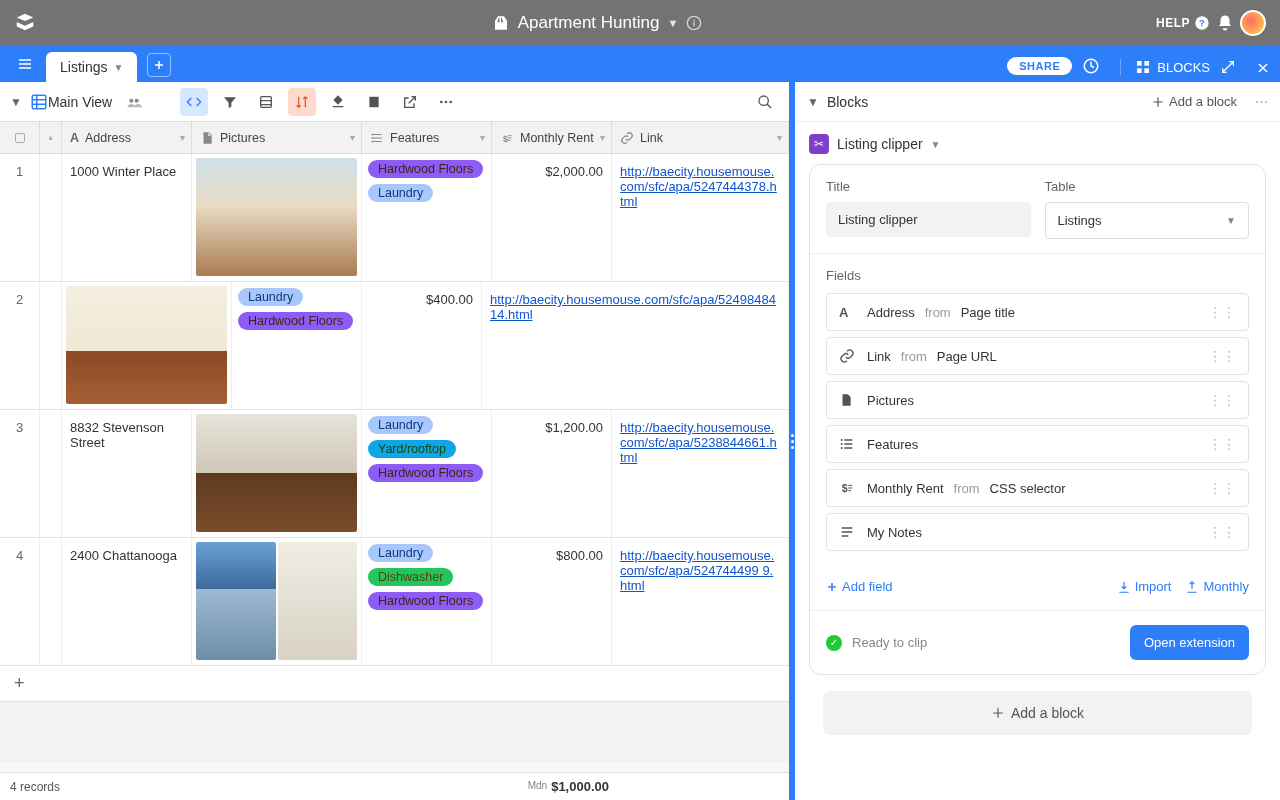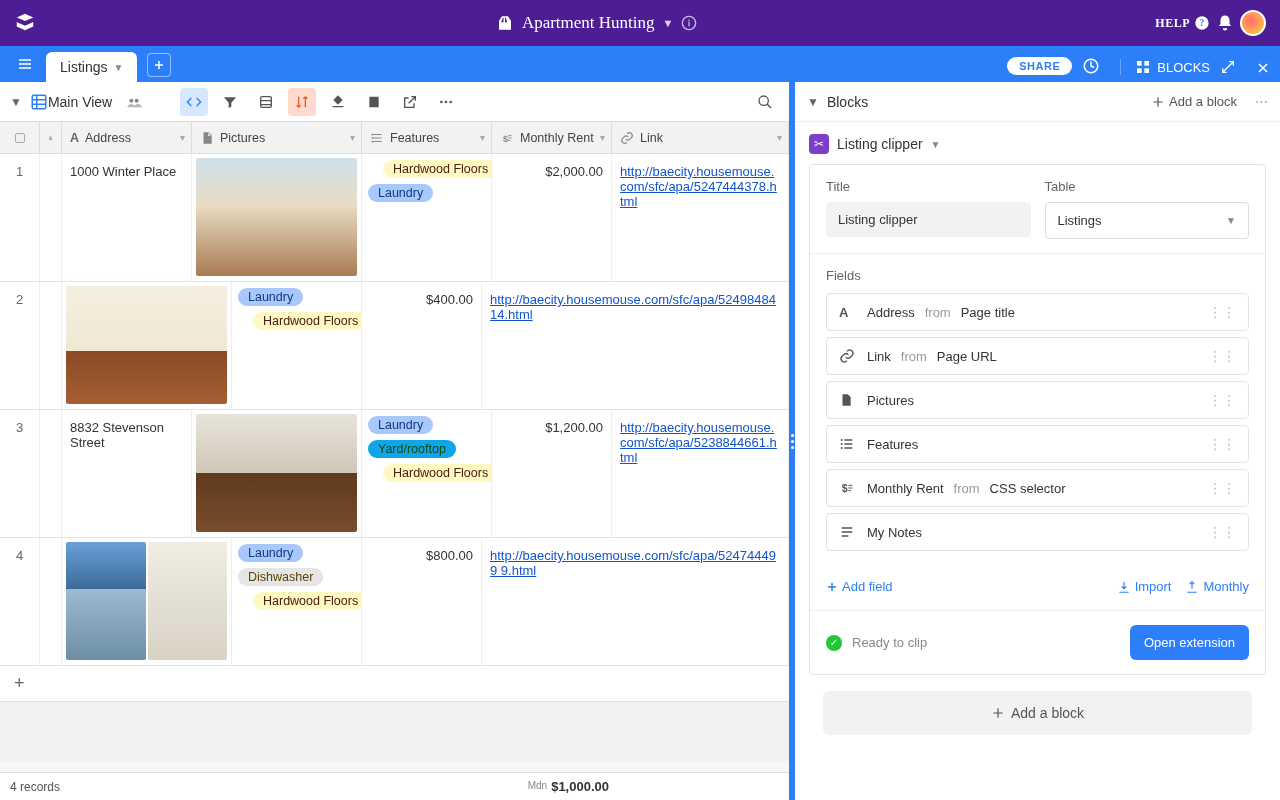--- a/index.html
+++ b/index.html
@@ -1,19 +1,19 @@
 <!DOCTYPE html>
 <html><head>
 <meta charset="utf-8">
 <style>
 * { box-sizing: border-box; margin: 0; padding: 0; }
 body { font-family: -apple-system, BlinkMacSystemFont, "Segoe UI", Helvetica, Arial, sans-serif; font-size: 13px; color: #333; width: 1280px; height: 800px; overflow: hidden; background: #f5f5f5; }
 
 
-.topbar { background: #4c1d95; height: 46px; display: flex; align-items: center; padding: 8px 14px; color: #fff; font-family: Liberation Serif, serif; }
+.topbar { background: #737373; height: 46px; display: flex; align-items: center; padding: 8px 14px; color: #fff; }
 .topbar .logo { width: 24px; height: 24px; }
 .topbar .center { flex: 1; display: flex; justify-content: center; align-items: center; gap: 8px; }
 .topbar .title { font-size: 17px; font-weight: 500; }
 .topbar .right { display: flex; align-items: center; gap: 6px; }
 .topbar .help { font-size: 12px; font-weight: 600; letter-spacing: 0.5px; display:flex; align-items:center; gap:4px;}
 .avatar { width: 26px; height: 26px; border-radius: 50%; background: radial-gradient(circle at 40% 40%, #ff6b6b, #ffd93d); border: 2px solid #fff; }
 .icon-btn { cursor: pointer; }
 
 
 .tabrow { background: #2d7ff9; height: 36px; display: flex; align-items: flex-end; padding: 0 0 0 10px; }
@@ -56,24 +56,24 @@
 .row { display:flex; border-bottom:1px solid #e3e3e3; background:#fff; min-height:128px;}
 .cell { border-right:1px solid #eee; padding:8px; font-size:13px; overflow:hidden;}
 .cell.num { width:40px; text-align:center; color:#666; padding-top:10px;}
 .cell.lock { width:22px; }
 .cell.addr { width:130px; color:#333; padding-top:10px;}
 .cell.pic { width:170px; padding:4px; display:flex; gap:2px;}
 .thumb { width:100%; height:118px; background:#ddd; border-radius:2px; }
 .thumb.split { width:50%; }
 .cell.feat { width:130px; padding:6px; display:flex; flex-direction:column; gap:6px; align-items:flex-start;}
 .tag { padding:2px 10px; border-radius:999px; font-size:12.5px; white-space:nowrap;}
-.tag.hardwood { background:#fef9c3; color:#4a2010;margin-left:15px;}
+.tag.hardwood { background:#8b5cf6; color:#4a2010;}
 .tag.laundry { background:#a8c7fa; color:#0b3a82;}
 .tag.yard { background:#0ea5e9; color:#0d4a0d;}
-.tag.dish { background:#e5e5e5; color:#5a4200;}
+.tag.dish { background:#22c55e; color:#5a4200;}
 .cell.rent { width:120px; text-align:right; padding-top:10px;}
 .cell.link { flex:1; width:160px; color:#1155cc; text-decoration:underline; word-break:break-all; padding-top:10px; cursor:pointer;}
 
 .addrow { height:36px; background:#fff; border-bottom:1px solid #e3e3e3; display:flex; align-items:center; padding-left:14px; color:#666; font-size:18px; cursor:pointer;}
 
 .footer { height:28px; border-top:1px solid #ddd; background:#fff; display:flex; align-items:center; padding:0 10px; font-size:12px; color:#555;}
 .footer .sp { flex:1; }
 .footer .mdn-label { font-size:10px; color:#888; margin-right:4px; position:relative; top:-1px;}
 .footer .mdn-val { font-weight:600; color:#333; font-size:13px;}
 
@@ -89,21 +89,21 @@
 .blocks-head .caret { color:#666; font-size:12px; cursor:pointer;}
 .blocks-head .title { font-size:14px; flex:1;}
 .blocks-head .addblock { color:#555; font-size:13px; cursor:pointer; display:flex; align-items:center; gap:4px;}
 .blocks-head .more { color:#888; cursor:pointer; margin-left:10px;}
 
 .rightbody { flex:1; overflow:auto; padding:12px 14px; background:#fff;}
 .blockchip { display:flex; align-items:center; gap:8px; margin-bottom:10px; font-size:14px; color:#333; cursor:pointer;}
 .blockchip .bicon { width:20px; height:20px; background:#7d3fc9; border-radius:4px; display:flex; align-items:center; justify-content:center; color:#fff; font-size:12px;}
 .blockchip .bcaret { color:#888; font-size:10px;}
 
-.config { border:1px solid #e3e3e3; border-radius:4px; }
+.config { border:1px solid #e3e3e3; border-radius:12px; }
 .config-top { padding:14px 16px; display:flex; gap:14px; border-bottom:1px solid #eee;}
 .fgroup { flex:1; }
 .flabel { font-size:13px; color:#666; margin-bottom:8px;}
 .finput { background:#f2f2f2; border-radius:4px; padding:10px 12px; font-size:13px; color:#333; }
 .fselect { background:#fff; border:1px solid #ddd; border-radius:4px; padding:10px 12px; font-size:13px; display:flex; justify-content:space-between; align-items:center; cursor:pointer;}
 
 .fields-section { padding:14px 16px; }
 .fields-label { font-size:13px; color:#666; margin-bottom:10px;}
 .fieldrow { border:1px solid #e3e3e3; border-radius:4px; padding:10px 12px; margin-bottom:6px; display:flex; align-items:center; gap:10px; font-size:13px; cursor:pointer;}
 .fieldrow .ficon { width:18px; color:#555;}
@@ -369,20 +369,21 @@
               <span class="tag laundry">Laundry</span>
               <span class="tag yard">Yard/rooftop</span>
               <span class="tag hardwood">Hardwood Floors</span>
             </div>
     <div class="cell rent">$1,200.00</div>
     <div class="cell link">http://baecity.housemouse.com/sfc/apa/5238844661.html</div>
           </div>
           <div class="row">
     <div class="cell num">4</div>
     <div class="cell lock"></div>
+    <div class="cell addr">2400 Chattanooga</div>
     <div class="cell pic">
               <div class="thumb split t4a"></div>
               <div class="thumb split t4b"></div>
             </div>
     <div class="cell feat">
               <span class="tag laundry">Laundry</span>
               <span class="tag dish">Dishwasher</span>
               <span class="tag hardwood">Hardwood Floors</span>
             </div>
     <div class="cell rent">$800.00</div>

